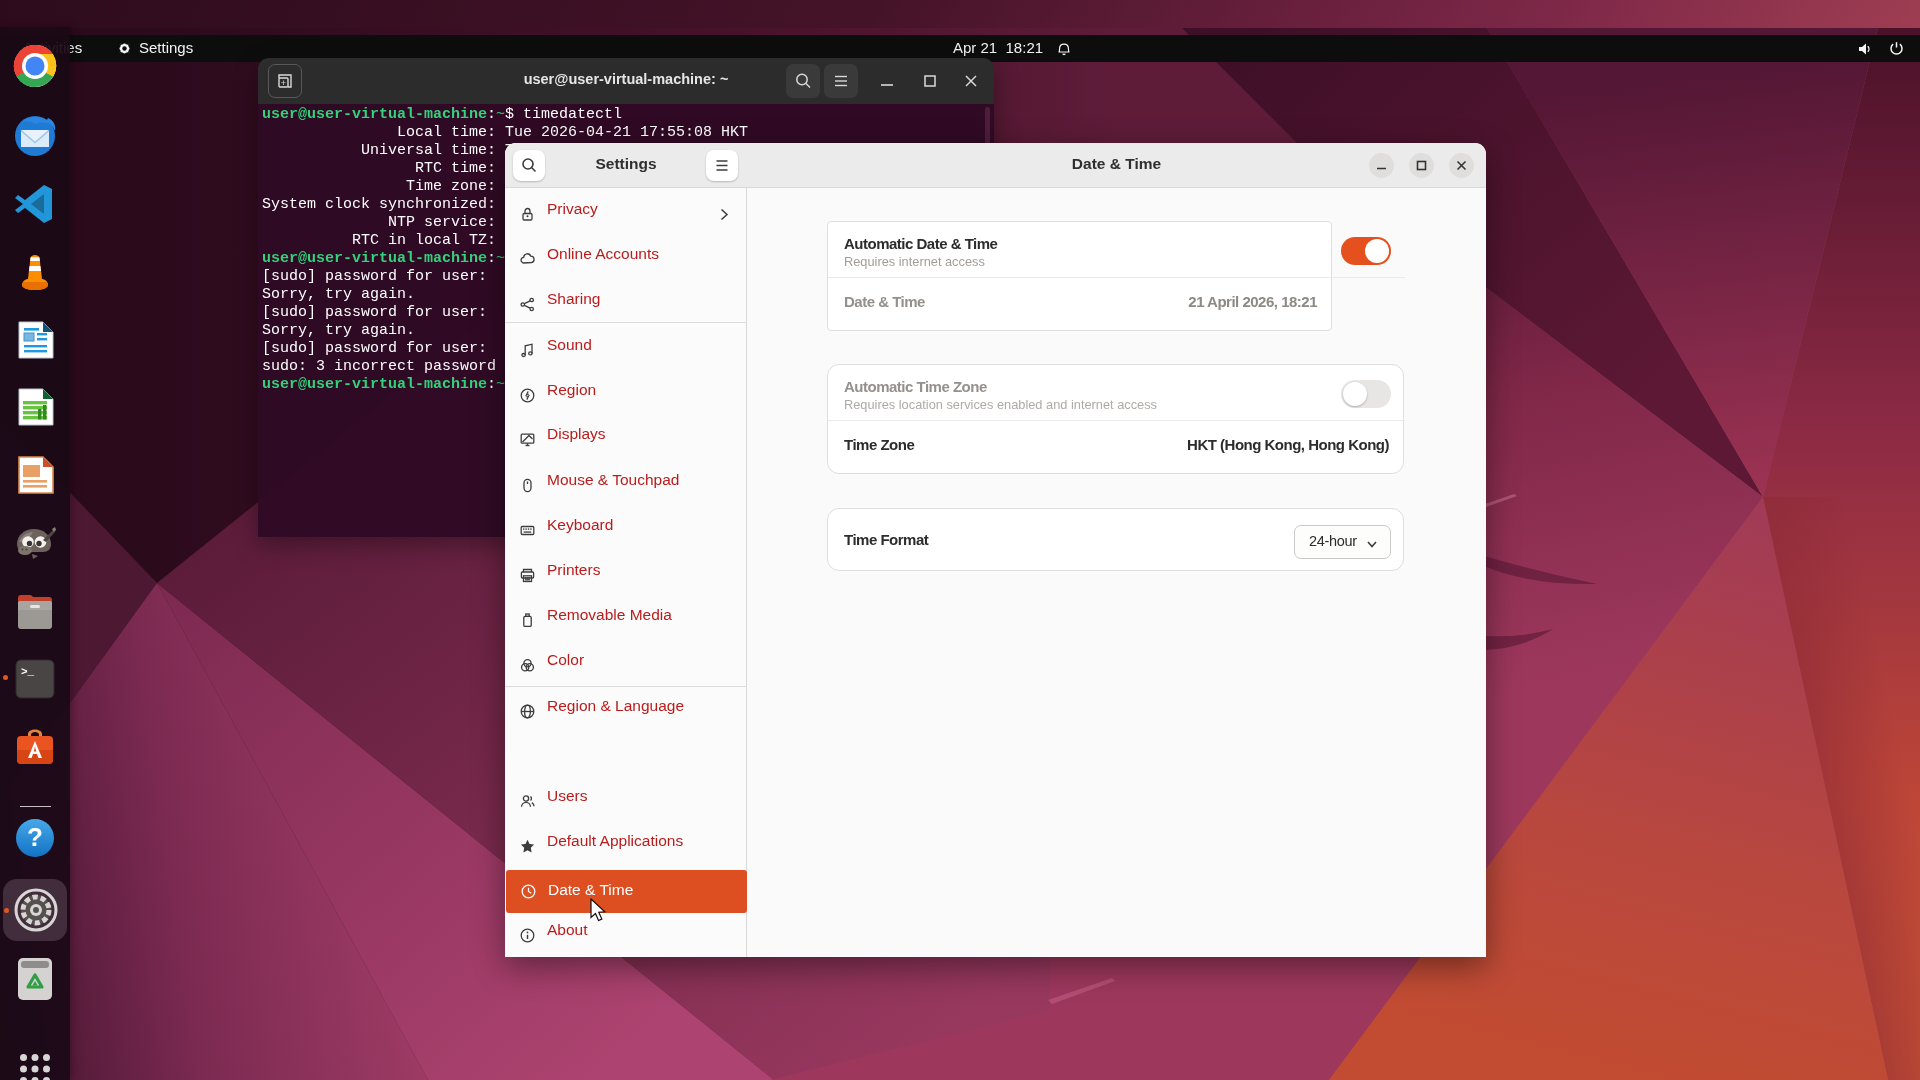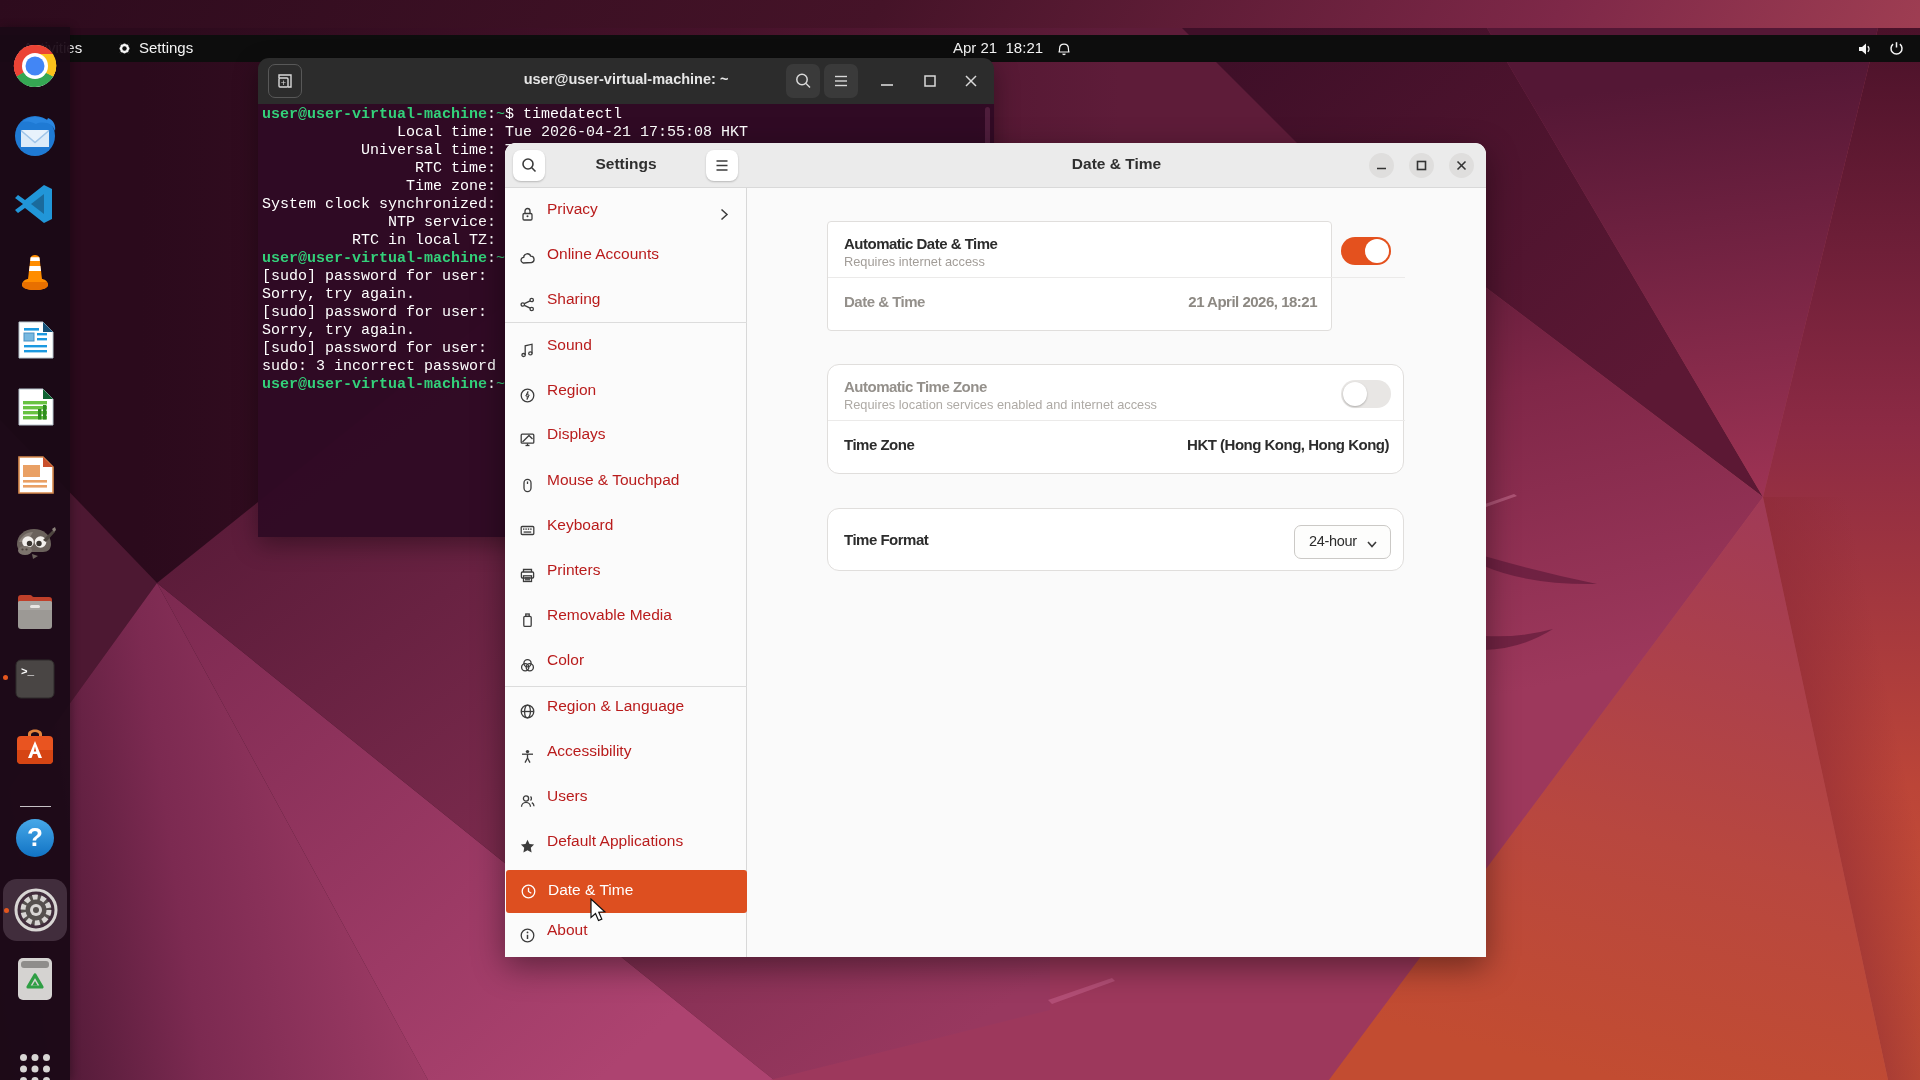--- a/index.html
+++ b/index.html
@@ -497,31 +497,20 @@
     <div class="srow" style="top:546px">
           <svg class="sic" viewBox="0 0 17 17">
             <g class="st">
               <circle cx="8.5" cy="8.5" r="6.3"></circle>
               <ellipse cx="8.5" cy="8.5" rx="2.9" ry="6.3"></ellipse>
               <path d="M2.4 8.5 h12.2"></path>
             </g>
           </svg>
           <span>Region &amp; Language</span>
         </div>
-    <div class="srow" style="top:591px">
-          <svg class="sic" viewBox="0 0 17 17">
-            <circle cx="8.5" cy="3.6" r="1.7" fill="#3c3c3c"></circle>
-            <g class="st">
-              <path d="M3 6.2 h11"></path>
-              <path d="M8.5 6.2 V10 L6 14.6"></path>
-              <path d="M8.5 10 L11 14.6"></path>
-            </g>
-          </svg>
-          <span>Accessibility</span>
-        </div>
     <div class="srow" style="top:636px">
           <svg class="sic" viewBox="0 0 17 17">
             <g class="st">
               <circle cx="7" cy="5.5" r="2.6"></circle>
               <path d="M2.5 13.8 a4.5 4.5 0 0 1 9 0"></path>
               <path d="M11.5 3.5 a2.6 2.6 0 0 1 0 4"></path>
               <path d="M12.8 9.6 a4.5 4.2 0 0 1 2.2 3.6"></path>
             </g>
           </svg>
           <span>Users</span>

